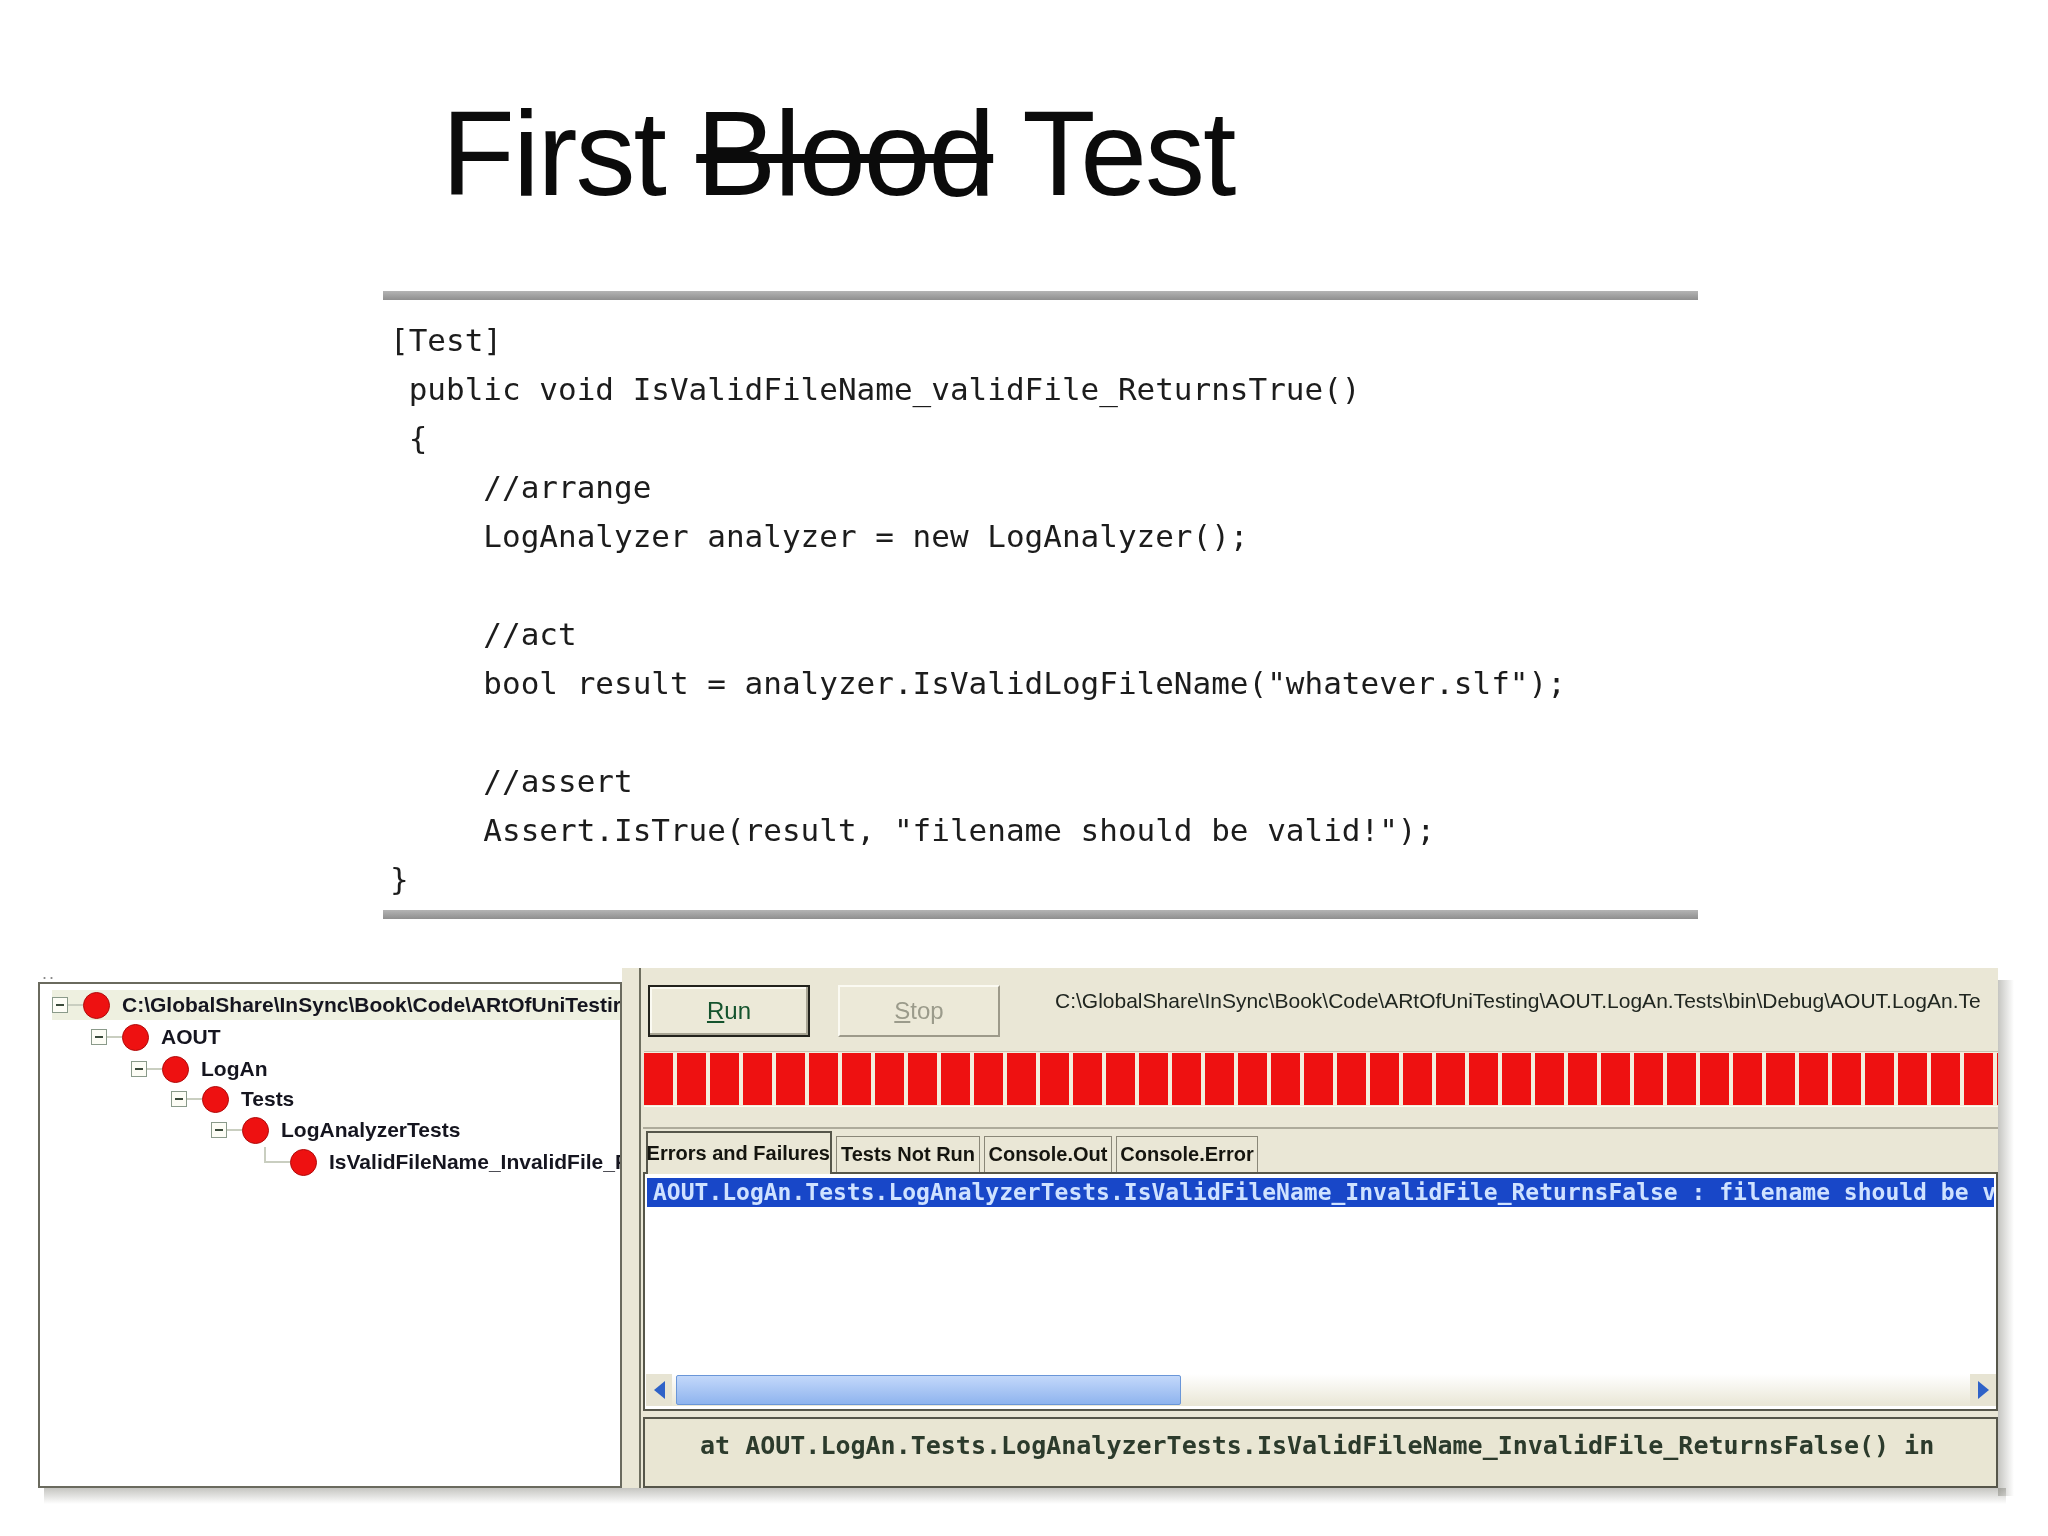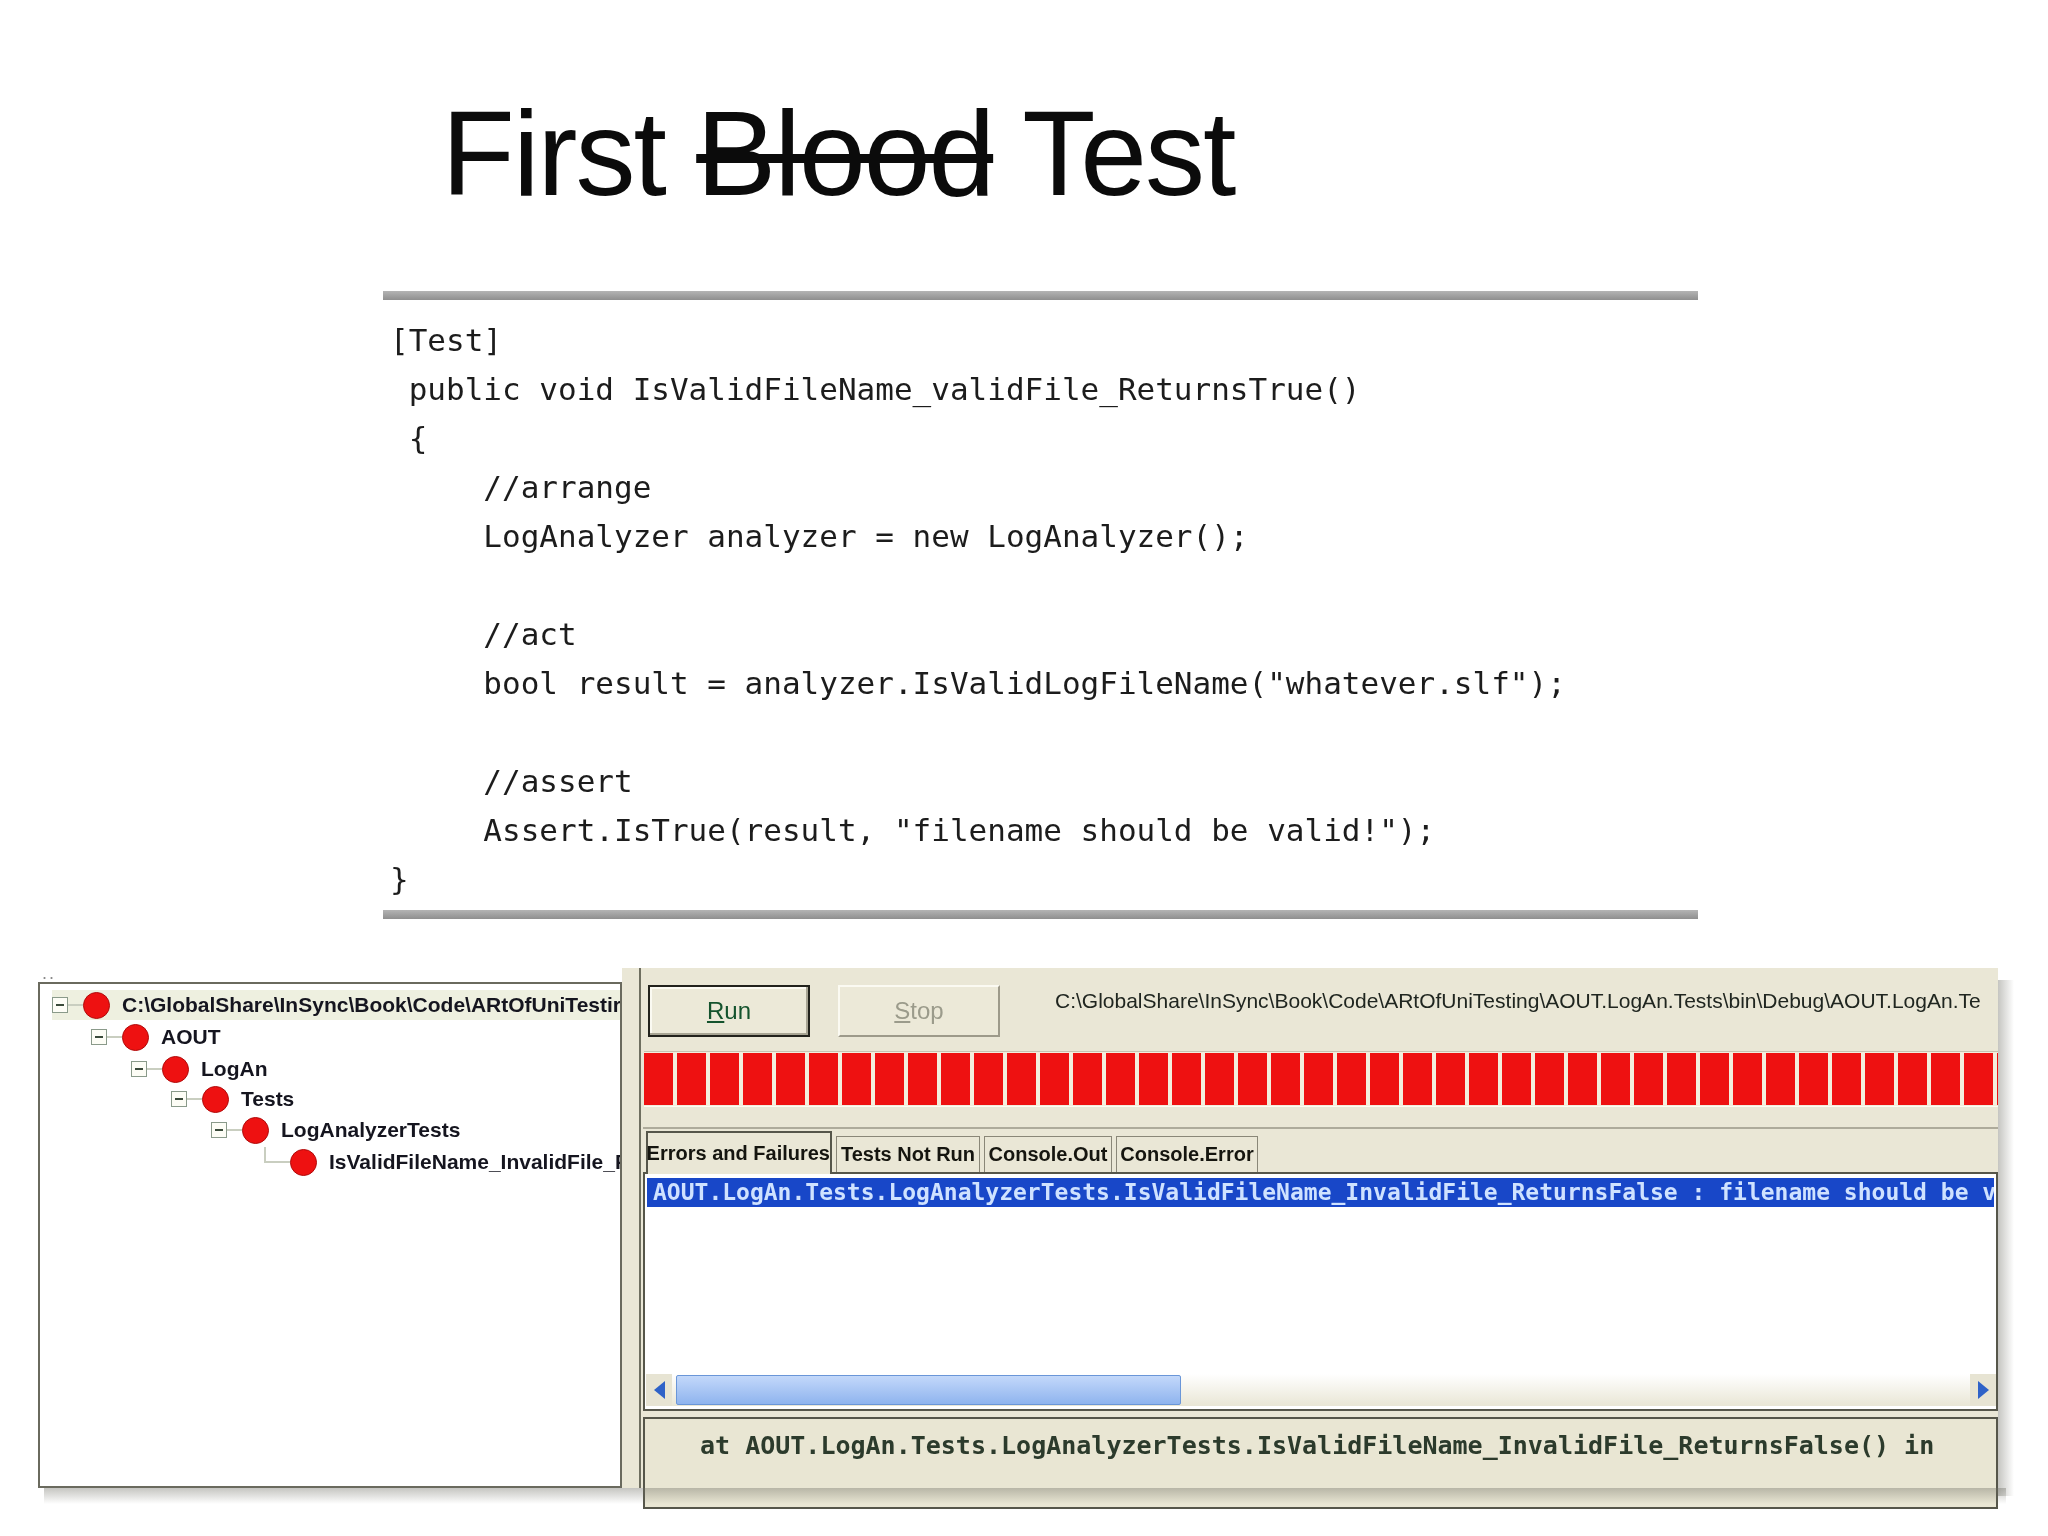--- a/index.html
+++ b/index.html
@@ -80,21 +80,21 @@
               display:flex;align-items:center;justify-content:center;}
   .scroll-btn-left{left:0;}
   .scroll-btn-right{left:1324px;}
   .chev{width:0;height:0;border-top:9px solid transparent;border-bottom:9px solid transparent;}
   .chev-left{border-right:11px solid #2e62c8;}
   .chev-right{border-left:11px solid #2e62c8;}
   .scroll-thumb{position:absolute;left:30px;top:1px;width:505px;height:30px;border-radius:2px;
                 background:linear-gradient(#c3d8fa,#8fb4ee);border:1px solid #6a96d8;box-sizing:border-box;}
 
   
-  .stack-panel{left:643px;top:1417px;width:1355px;height:92px;background:#e9e6d3;
+  .stack-panel{left:643px;top:1417px;width:1355px;height:71px;background:#e9e6d3;
                border:2px solid #56564a;box-sizing:border-box;overflow:hidden;}
   .stack-text{position:absolute;left:55px;top:12px;font-family:"DejaVu Sans Mono",monospace;
               font-size:25px;font-weight:700;color:#2c3b2c;white-space:nowrap;}
 
   
   .shadow-right{left:1998px;top:980px;width:16px;height:516px;
      background:linear-gradient(to right,rgba(110,110,100,.40),rgba(110,110,100,0));}
   .shadow-bottom{left:44px;top:1488px;width:1962px;height:16px;
      background:linear-gradient(rgba(110,110,100,.40),rgba(110,110,100,0));}
 </style>

